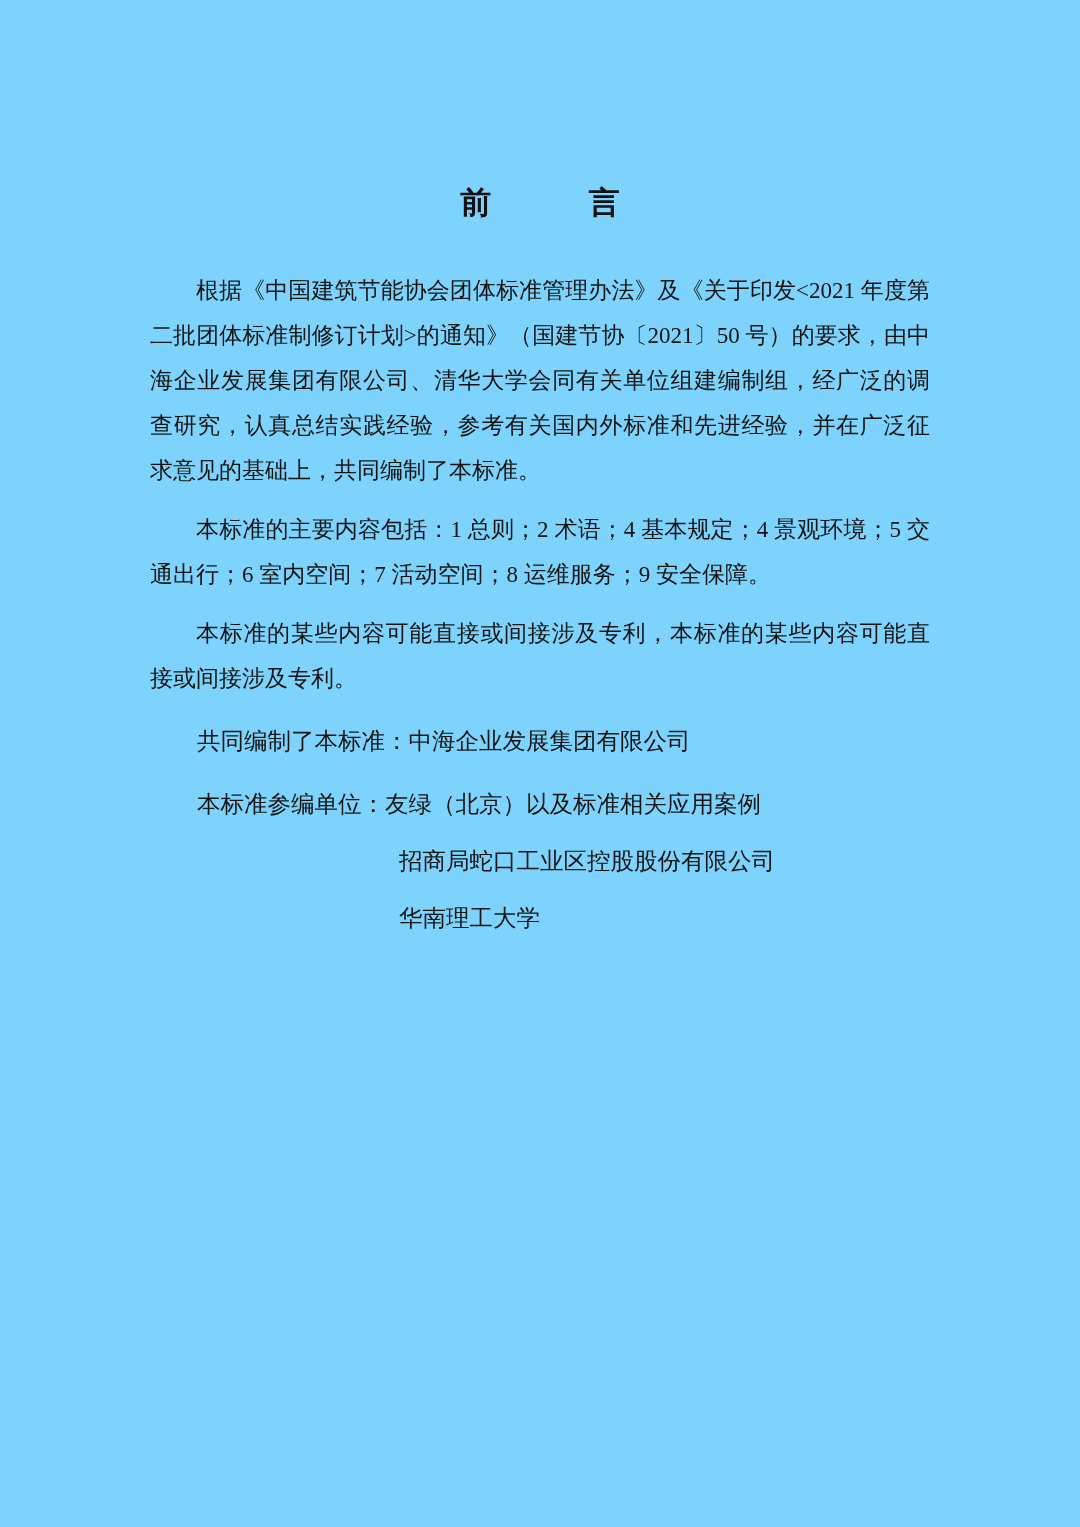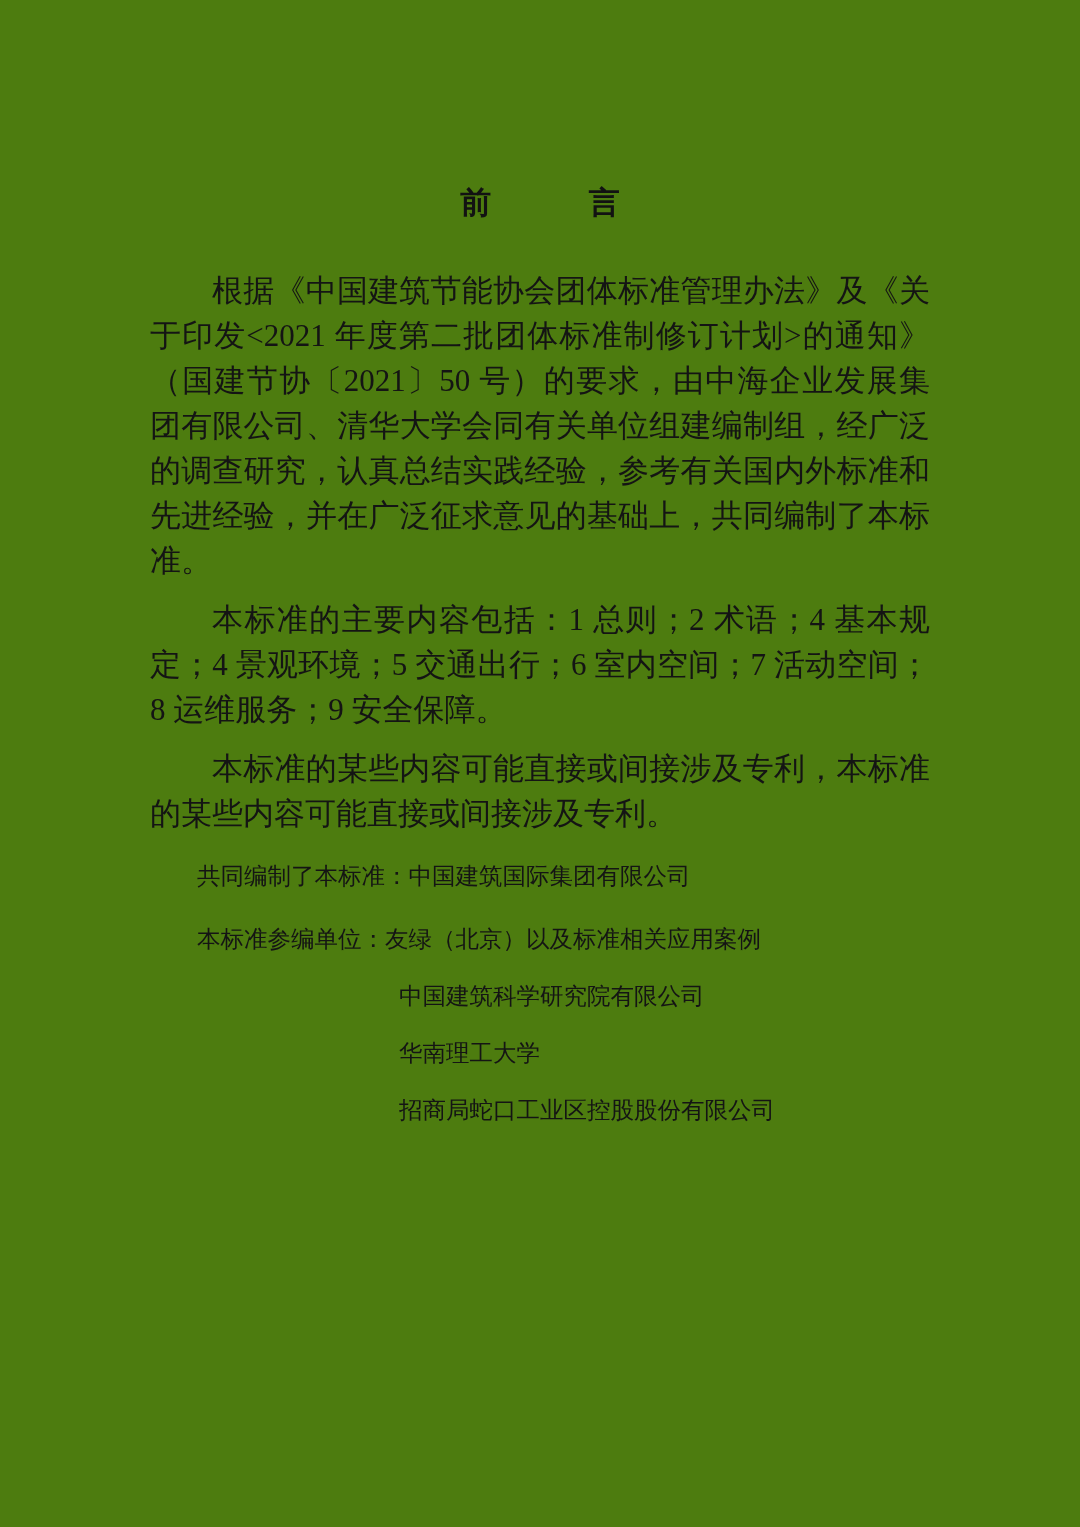--- a/index.html
+++ b/index.html
@@ -8,41 +8,41 @@
     background: #ffffff;
   }
   body {
     font-family: "Liberation Serif", "DejaVu Serif", serif;
     color: #1a1a1a;
   }
   .page {
     position: relative;
     width: 1080px;
     height: 1527px;
-    background: #4d7c0f;
+    background: #7dd3fc;
     overflow: hidden;
     box-sizing: border-box;
   }
   .content {
     position: absolute;
     left: 150px;
     top: 0;
     width: 780px;
   }
   .doc-title {
     text-align: center;
     font-size: 31px;
     font-weight: 700;
     letter-spacing: 0.38em;
     margin: 182px 0 0 0;
     padding-left: 0.38em;
     color: #121212;
   }
   .para {
-    font-size: 31px;
+    font-size: 23px;
     line-height: 45px;
     text-align: justify;
     text-justify: inter-ideograph;
     margin: 0;
     color: #141414;
   }
   .para.indent {
     text-indent: 2em;
   }
   .p-gap-1 { margin-top: 44px; }
@@ -77,33 +77,30 @@
 
     <p class="para indent p-gap-1">根据《中国建筑节能协会团体标准管理办法》及《关于印发&lt;2021 年度第二批团体标准制修订计划&gt;的通知》（国建节协〔2021〕50 号）的要求，由中海企业发展集团有限公司、清华大学会同有关单位组建编制组，经广泛的调查研究，认真总结实践经验，参考有关国内外标准和先进经验，并在广泛征求意见的基础上，共同编制了本标准。</p>
 
     <p class="para indent p-gap">本标准的主要内容包括：1 总则；2 术语；4 基本规定；4 景观环境；5 交通出行；6 室内空间；7 活动空间；8 运维服务；9 安全保障。</p>
 
     <p class="para indent p-gap">本标准的某些内容可能直接或间接涉及专利，本标准的某些内容可能直接或间接涉及专利。</p>
 
 
     <div class="unit-block">
       <div class="unit-row">
-        <span class="label">共同编制了本标准：</span><span>中国建筑国际集团有限公司</span>
+        <span class="label">共同编制了本标准：</span><span>中海企业发展集团有限公司</span>
       </div>
     </div>
 
     <div class="unit-block">
       <div class="unit-row">
         <span class="label">本标准参编单位：</span><span>友绿（北京）以及标准相关应用案例</span>
       </div>
       <div class="unit-row hang">
-        <span>中国建筑科学研究院有限公司</span>
+        <span>招商局蛇口工业区控股股份有限公司</span>
       </div>
       <div class="unit-row hang">
         <span>华南理工大学</span>
-      </div>
-      <div class="unit-row hang">
-        <span>招商局蛇口工业区控股股份有限公司</span>
       </div>
     </div>
 
   </div>
 </div>
 
 </body></html>

